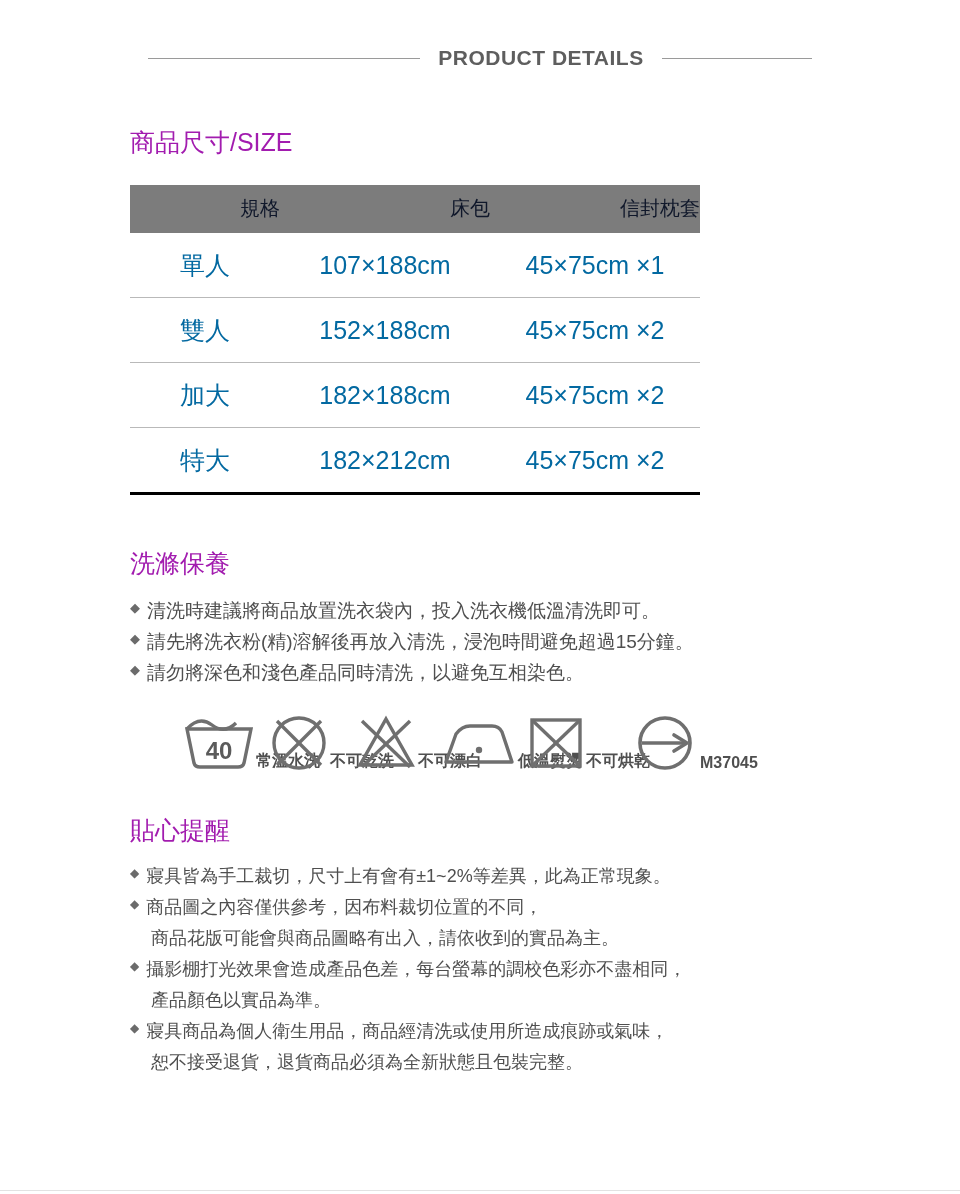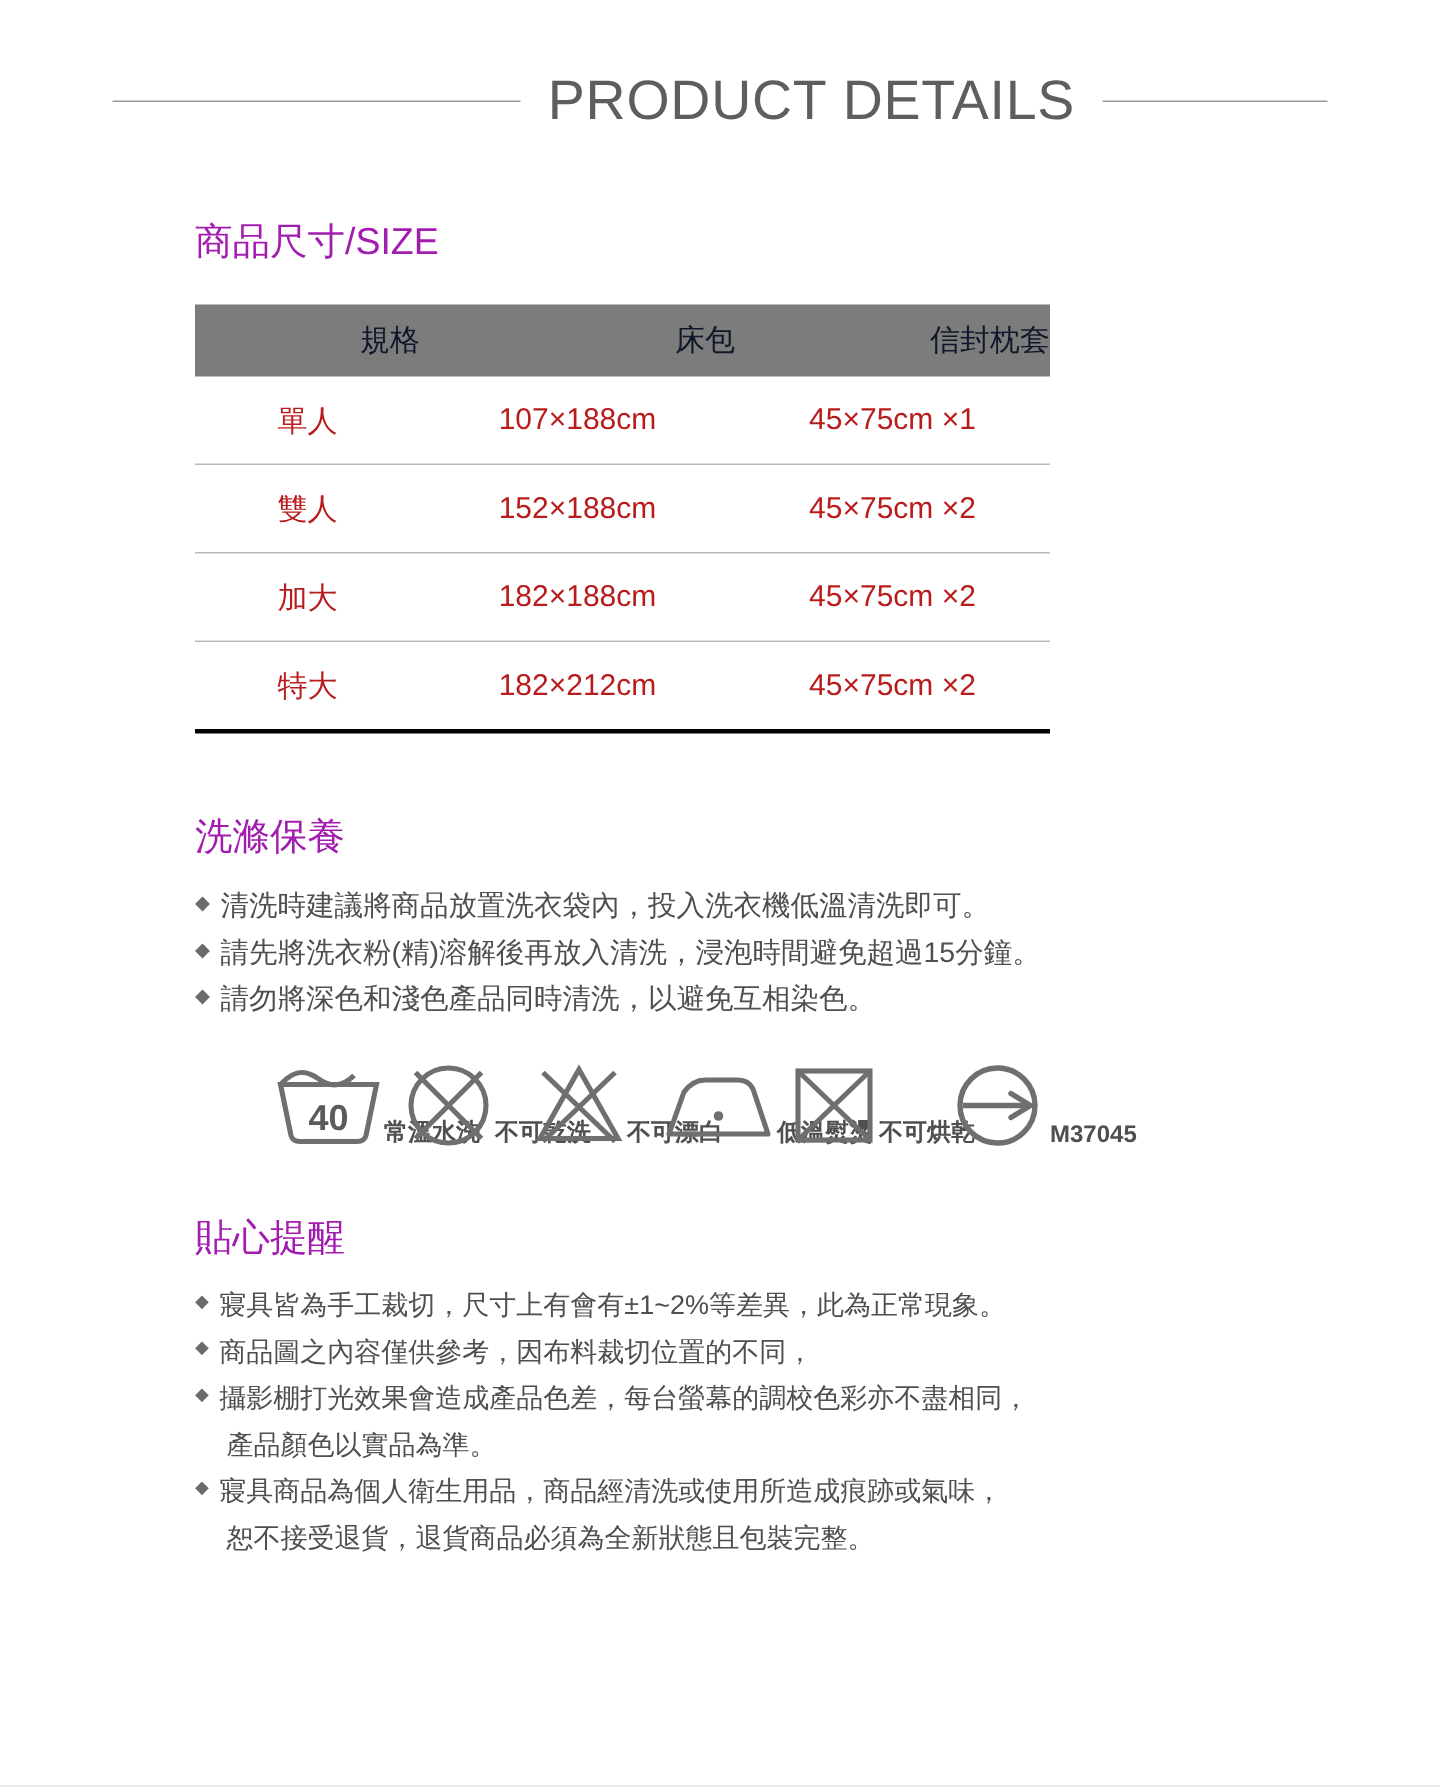--- a/index.html
+++ b/index.html
@@ -26,24 +26,24 @@
     padding-top: 46px;
   }
   .header .rule {
     height: 1px;
     background: #9a9a9a;
     flex: 0 0 auto;
   }
   .header .rule.left { width: 272px; }
   .header .rule.right { width: 150px; }
   .header .title {
-    font-size: 37px;
+    font-size: 21px;
     letter-spacing: 0.5px;
     color: #5e5e5e;
-    font-weight: 400;
+    font-weight: 700;
     white-space: nowrap;
   }
 
   
   .section-title {
     font-size: 25px;
     color: #a21caf;
     margin: 0;
     font-weight: 400;
   }
@@ -58,22 +58,22 @@
     color: #0f172a;
     font-weight: 400;
     font-size: 20px;
     padding: 10px 0 11px 0;
     text-align: right;
   }
   .size-table thead th.c1 { width: 150px; }
   .size-table thead th.c2 { width: 210px; }
   .size-table thead th.c3 { width: 210px; }
   .size-table tbody td {
-    font-size: 20px;
-    color: #b91c1c;
+    font-size: 25px;
+    color: #0369a1;
     text-align: center;
     padding: 16px 0 15px 0;
     border-bottom: 1px solid #b9b9b9;
   }
   .size-table tbody tr:last-child td { border-bottom: 3px solid #000000; text-align: center; }
 
   .care-block { margin: 52px 0 0 130px; }
   .bullets { margin-top: 16px; }
   .bullet {
     font-size: 19px;
@@ -285,20 +285,23 @@
 
       <div class="note">
         <span class="dot">◆</span>
         <span class="txt">寢具皆為手工裁切，尺寸上有會有±1~2%等差異，此為正常現象。</span>
       </div>
 
       <div class="note">
         <span class="dot">◆</span>
         <span class="txt">商品圖之內容僅供參考，因布料裁切位置的不同，</span>
       </div>
+      <div class="note cont">
+        <span class="txt">商品花版可能會與商品圖略有出入，請依收到的實品為主。</span>
+      </div>
 
       <div class="note">
         <span class="dot">◆</span>
         <span class="txt">攝影棚打光效果會造成產品色差，每台螢幕的調校色彩亦不盡相同，</span>
       </div>
       <div class="note cont">
         <span class="txt">產品顏色以實品為準。</span>
       </div>
 
       <div class="note">

